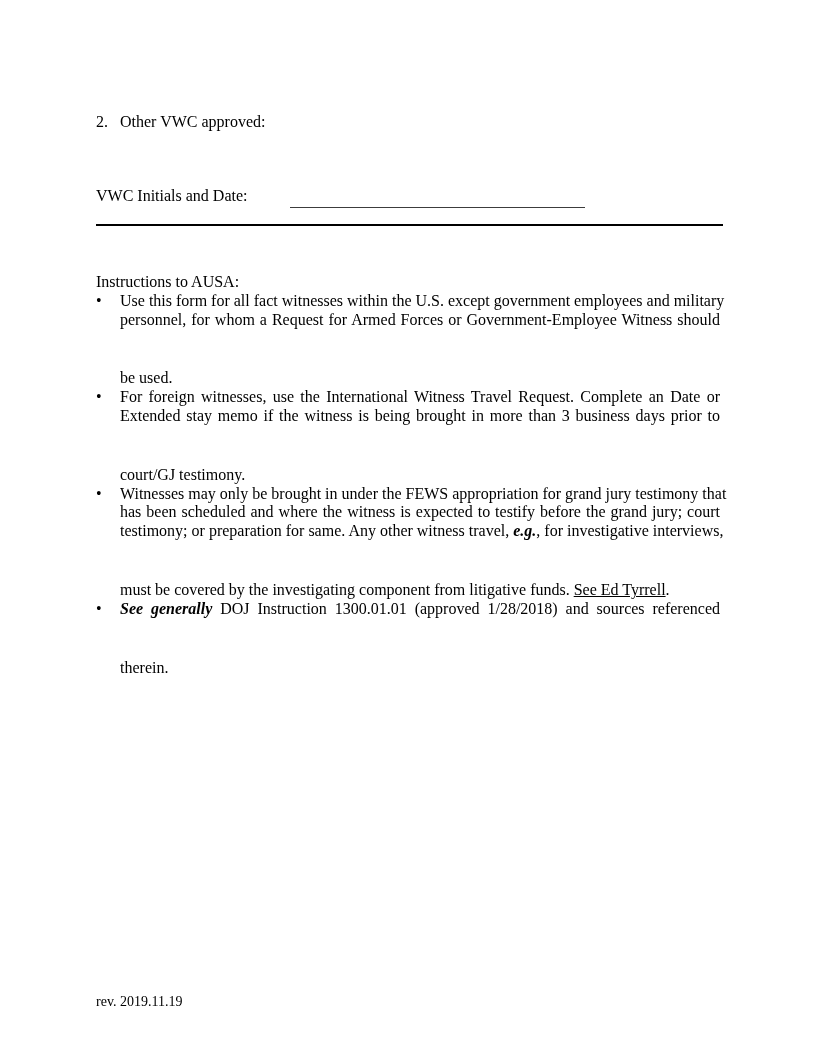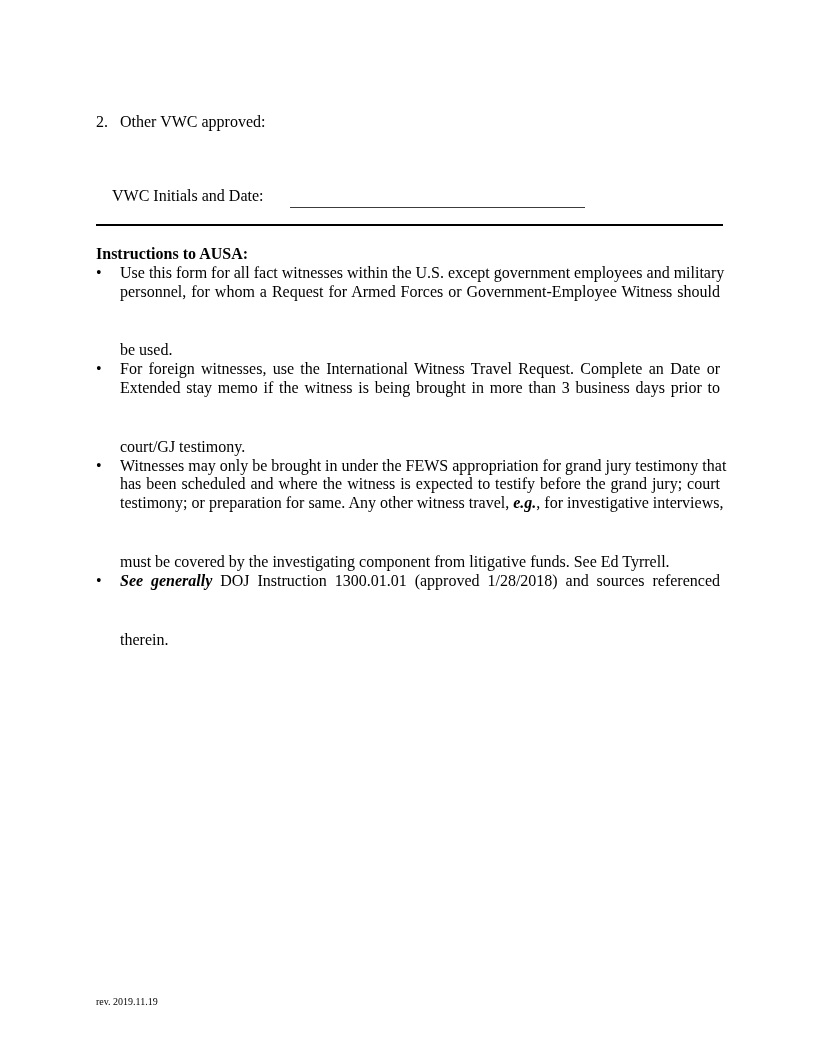--- a/index.html
+++ b/index.html
@@ -29,21 +29,20 @@
   .comment-item .num {
     position: absolute;
     left: 0;
     top: 0;
   }
   .initials-row {
     position: absolute;
     left: 96px;
     top: 187px;
     line-height: 18.8px;
-    margin-left: 16px;
   }
   .fill-line {
     position: absolute;
     left: 290px;
     top: 188px;
     width: 295px;
     height: 19px;
     border-bottom: 1px solid #3c3c3c;
   }
   .divider {
@@ -55,47 +54,48 @@
     border-top: 2px solid #000000;
   }
   .instructions {
     position: absolute;
     left: 96px;
     top: 245px;
     width: 624px;
     line-height: 18.8px;
   }
   .instructions .heading {
-    font-weight: bold;
+    font-weight: normal;
+    margin-top: 28px;
   }
   .bullet-line {
     position: relative;
     margin-left: 24px;
     width: 600px;
     text-align: justify;
     text-align-last: justify;
     white-space: nowrap;
     line-height: 18.8px;
   }
   .bullet-line.last {
     text-align-last: left;
     margin-top: 40px;
   }
   .bullet-line .marker {
     position: absolute;
     left: -24px;
     top: 0;
   }
   .seg-i { font-style: italic; font-weight: bold; }
-  .seg-u { }
+  .seg-u { text-decoration: underline; }
   .footer-rev {
     position: absolute;
     left: 96px;
     top: 995px;
-    font-size: 10px;
+    font-size: 14px;
     line-height: 14px;
   }
 </style>
 </head>
 <body>
 
 <div class="page">
 
   <div class="comment-item">
     <span class="num">2.</span>

